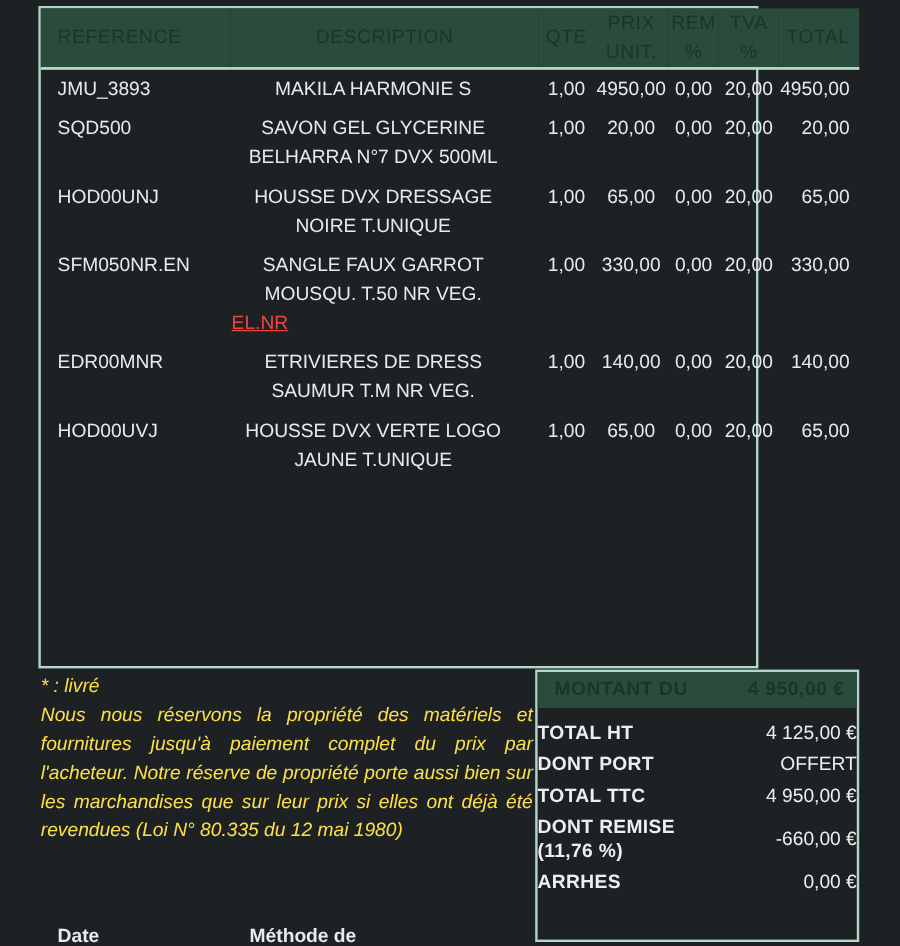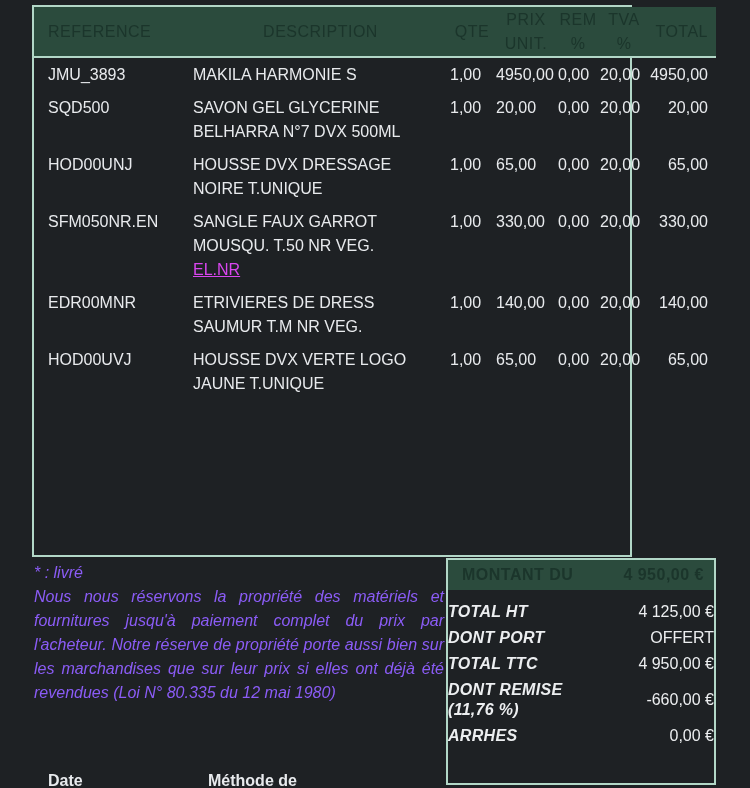--- a/index.html
+++ b/index.html
@@ -36,34 +36,34 @@
     padding: 0;
   }
   .items th.th-ref   { text-align: left; padding-left: 14px; }
   .items th.th-total { text-align: right; padding-right: 8px; }
 
   .items tbody td {
     vertical-align: top;
     padding-top: 5px; padding-bottom: 4px;
   }
   .c-ref   { padding-left: 14px; overflow: hidden; white-space: nowrap; }
-  .c-desc  { padding-right: 20px; }
-  .c-num   { text-align: left; }
+  .c-desc  { padding-right: 20px; text-align: center; }
+  .c-num   { text-align: center; }
   .c-total { text-align: right; padding-right: 8px; }
   .desc-link {
-    color: #d946ef;
+    color: #ef4444;
     text-decoration: underline;
     display: block;
     width: fit-content;
   }
 
   
   .note {
     position: absolute; left: 34px; top: 561px; width: 410px;
-    color: #8b5cf6;
+    color: #fde047;
     font-style: italic;
     font-size: 16px; line-height: 24px;
   }
   .note-par { margin: 0; text-align: justify; }
 
   
   .totals {
     position: absolute; left: 446px; top: 558px;
     width: 270px; height: 227px;
     border: 2px solid #b2d7c7;
@@ -76,21 +76,21 @@
     padding: 0 10px 0 14px;
     font-size: 16px; font-weight: 700;
     letter-spacing: 0.5px;
   }
   table.totals-table {
     width: 100%; border-collapse: collapse;
     font-size: 16px; color: #eceef0;
     margin-top: 9px;
   }
   .totals-table td { padding: 3px 0; line-height: 20px; vertical-align: middle; }
-  .t-label { font-weight: 700; padding-left: 14px; width: 158px; letter-spacing: 0.3px; font-style: italic; }
+  .t-label { font-weight: 700; padding-left: 14px; width: 158px; letter-spacing: 0.3px; }
   .t-value { text-align: right; padding-right: 10px; font-weight: 400; }
 
   
   .footer-labels span {
     position: absolute; top: 772px;
     font-weight: 700; font-size: 16px; color: #e8eaed;
     white-space: nowrap;
   }
   .f-date   { left: 48px; }
   .f-method { left: 208px; }

